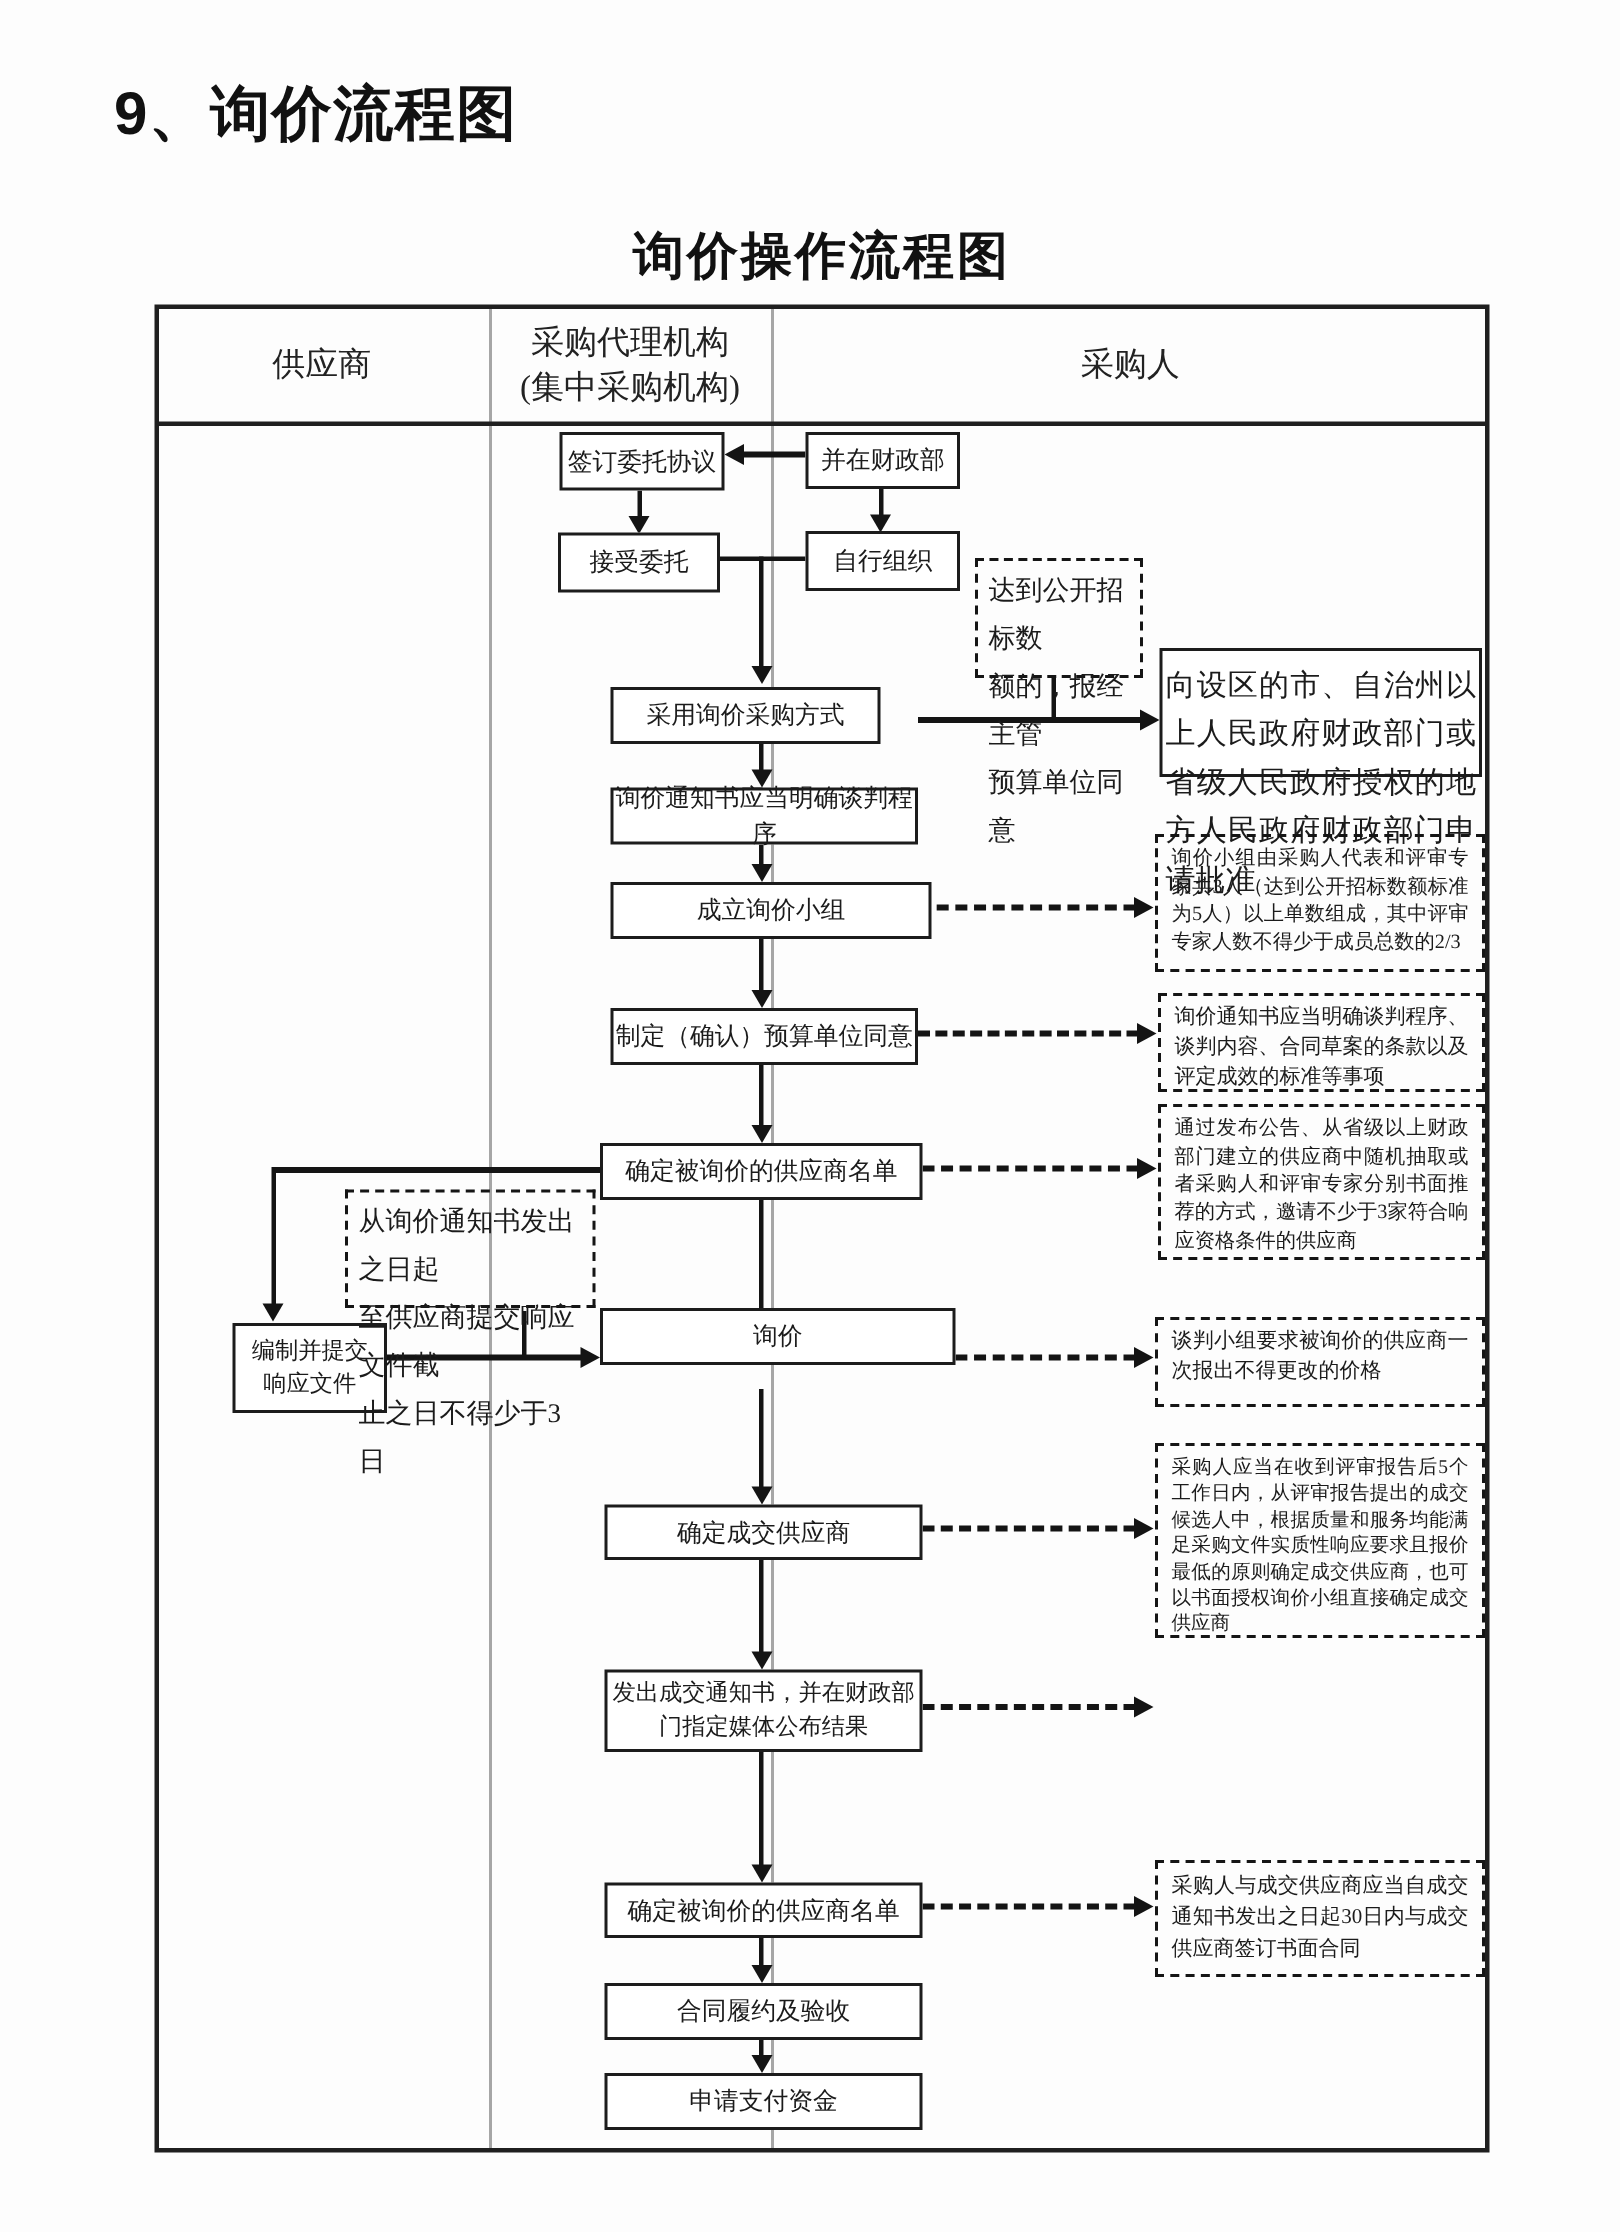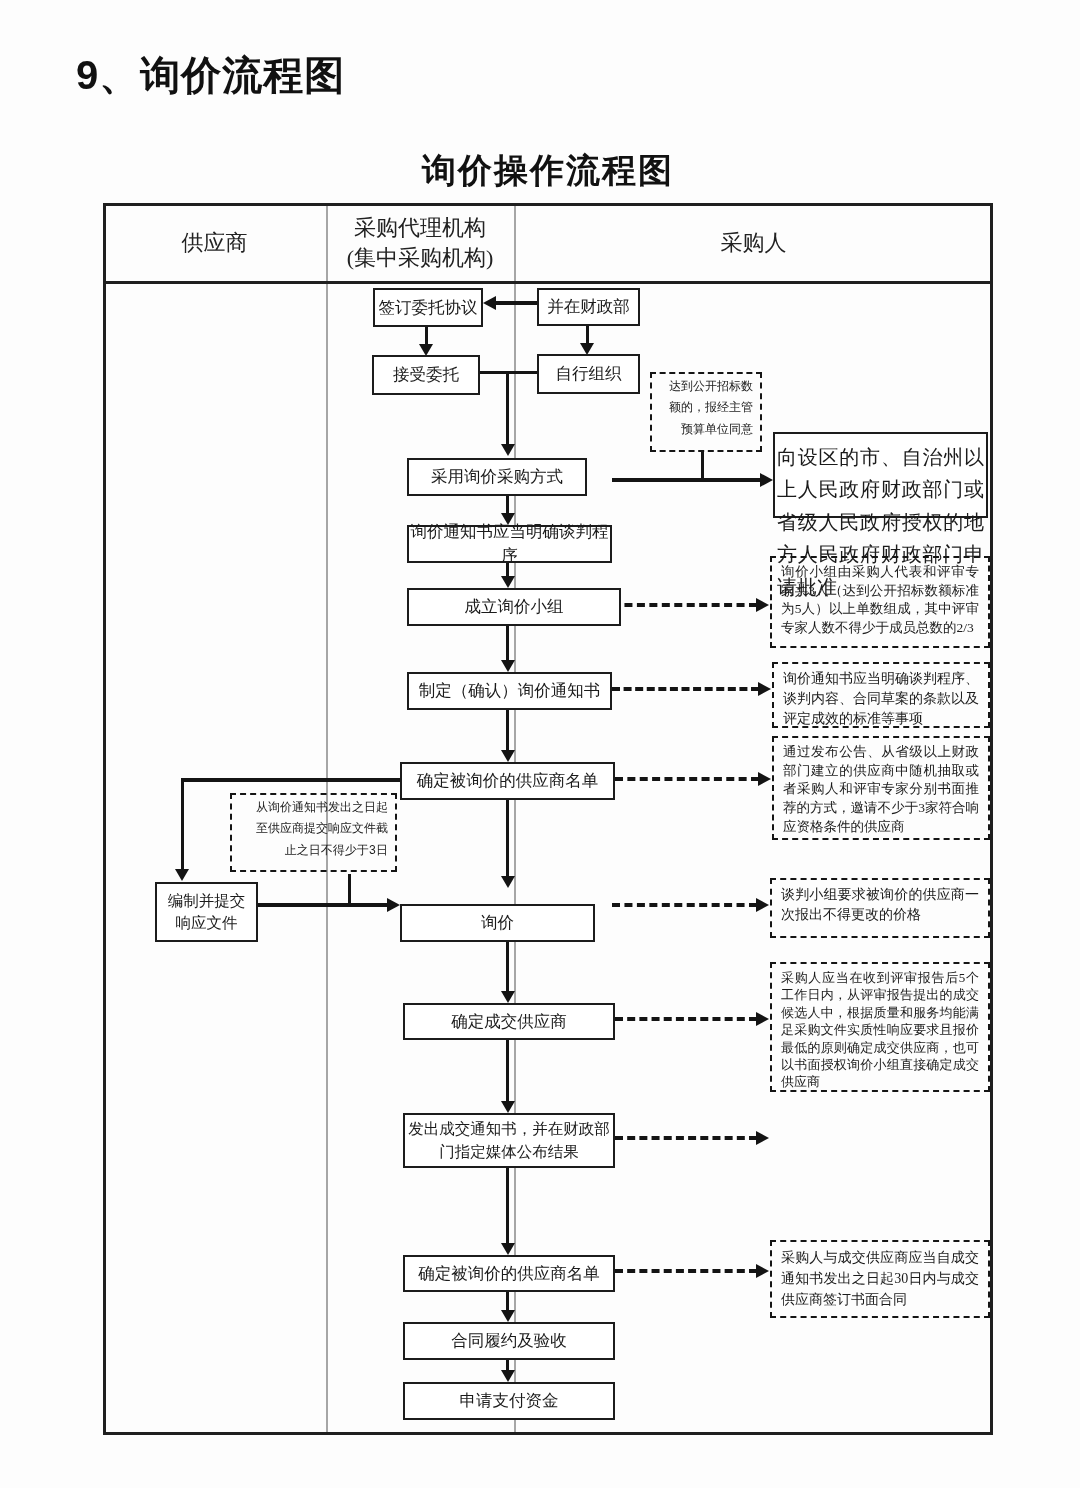--- a/index.html
+++ b/index.html
@@ -15,21 +15,21 @@
   .hdr-sep{position:absolute;left:106px;top:281px;width:884px;height:3px;background:#1f1f1f;}
   .hdr-cell{position:absolute;top:203px;height:80px;display:flex;align-items:center;justify-content:center;
             text-align:center;font-size:22px;white-space:pre-line;line-height:1.35;color:#222;}
   .box{position:absolute;border:2px solid #1c1c1c;background:#fff;box-sizing:border-box;
        display:flex;align-items:center;justify-content:center;text-align:center;
        font-size:16.5px;white-space:pre-line;line-height:1.45;z-index:3;}
   .box.fs15{font-size:15.5px;}
   .box.para{display:block;text-align:justify;padding:7px 2px;font-size:20px;line-height:1.62;white-space:normal;}
   .dnote{position:absolute;border:2px dashed #151515;box-sizing:border-box;background:transparent;
          padding:5px 9px;font-size:13.5px;line-height:1.38;text-align:justify;color:#1b1b1b;z-index:3;white-space:normal;}
-  .dnote.pre{white-space:pre-line;text-align:right;font-size:12px;line-height:1.78;padding:3px 7px;font-family:Liberation Mono, monospace;}
+  .dnote.pre{white-space:pre-line;text-align:left;font-size:18px;line-height:1.78;padding:3px 7px;}
   .hline,.vline{position:absolute;background:#141414;z-index:2;}
   .dash{position:absolute;border-top:4px dashed #141414;z-index:2;}
   .ah-d{position:absolute;width:0;height:0;border-left:7px solid transparent;border-right:7px solid transparent;
         border-top:12px solid #141414;z-index:2;}
   .ah-r{position:absolute;width:0;height:0;border-top:7px solid transparent;border-bottom:7px solid transparent;
         border-left:13px solid #141414;z-index:2;}
   .ah-l{position:absolute;width:0;height:0;border-top:7px solid transparent;border-bottom:7px solid transparent;
         border-right:13px solid #141414;z-index:2;}
 </style>
 </head>
@@ -127,25 +127,25 @@
   <div class="ah-r" style="left:756px;top:1264px"></div>
 
   <div class="box" style="left:373px;top:288px;width:110px;height:39px">签订委托协议</div>
   <div class="box" style="left:537px;top:288px;width:103px;height:38px">并在财政部</div>
   <div class="box" style="left:372px;top:355px;width:108px;height:40px">接受委托</div>
   <div class="box" style="left:537px;top:354px;width:103px;height:40px">自行组织</div>
   <div class="box" style="left:407px;top:458px;width:180px;height:38px">采用询价采购方式</div>
   <div class="box para" style="left:773px;top:432px;width:215px;height:86px">向设区的市、自治州以上人民政府财政部门或省级人民政府授权的地方人民政府财政部门申请批准</div>
   <div class="box" style="left:407px;top:525px;width:205px;height:38px">询价通知书应当明确谈判程序</div>
   <div class="box" style="left:407px;top:588px;width:214px;height:38px">成立询价小组</div>
-  <div class="box" style="left:407px;top:672px;width:205px;height:38px">制定（确认）询价通知书</div>
+  <div class="box" style="left:407px;top:672px;width:205px;height:38px">制定（确认）预算单位同意</div>
   <div class="box" style="left:400px;top:762px;width:215px;height:38px">确定被询价的供应商名单</div>
   <div class="box" style="left:155px;top:882px;width:103px;height:60px;font-size:15.5px">编制并提交
 响应文件</div>
-  <div class="box" style="left:400px;top:904px;width:195px;height:38px">询价</div>
+  <div class="box" style="left:400px;top:872px;width:237px;height:38px">询价</div>
   <div class="box" style="left:403px;top:1003px;width:212px;height:37px">确定成交供应商</div>
   <div class="box fs15" style="left:403px;top:1113px;width:212px;height:55px">发出成交通知书，并在财政部
 门指定媒体公布结果</div>
   <div class="box" style="left:403px;top:1255px;width:212px;height:37px">确定被询价的供应商名单</div>
   <div class="box" style="left:403px;top:1322px;width:212px;height:38px">合同履约及验收</div>
   <div class="box" style="left:403px;top:1382px;width:212px;height:38px">申请支付资金</div>
 
   <div class="dnote pre" style="left:650px;top:372px;width:112px;height:80px">达到公开招标数
 额的，报经主管
 预算单位同意</div>

